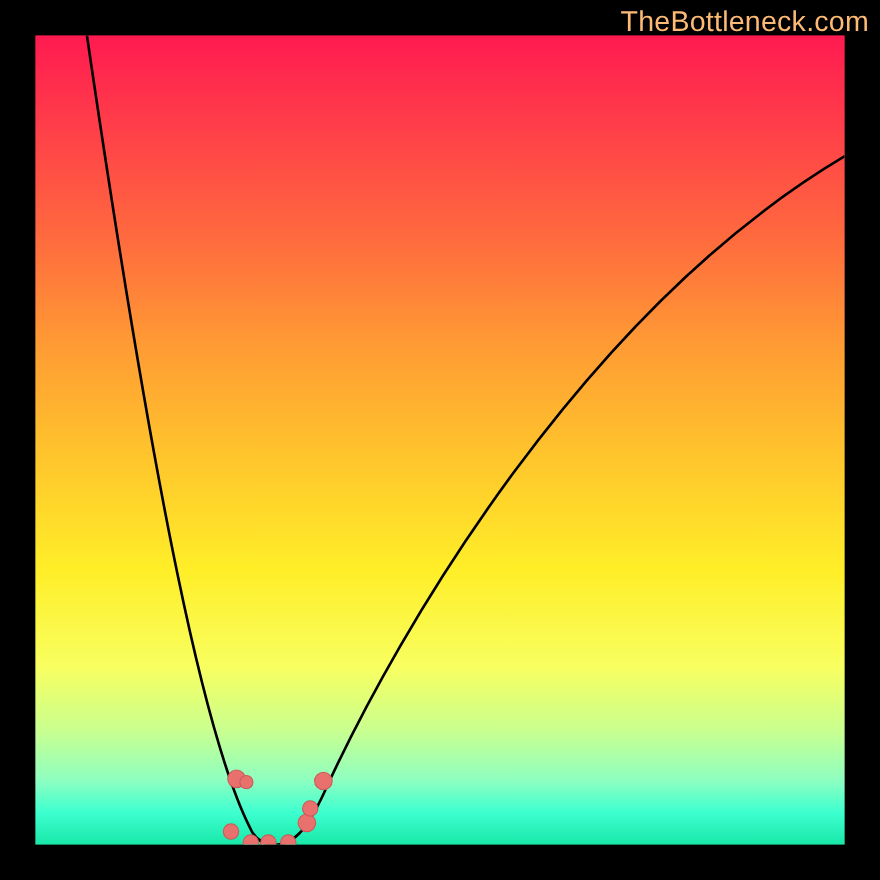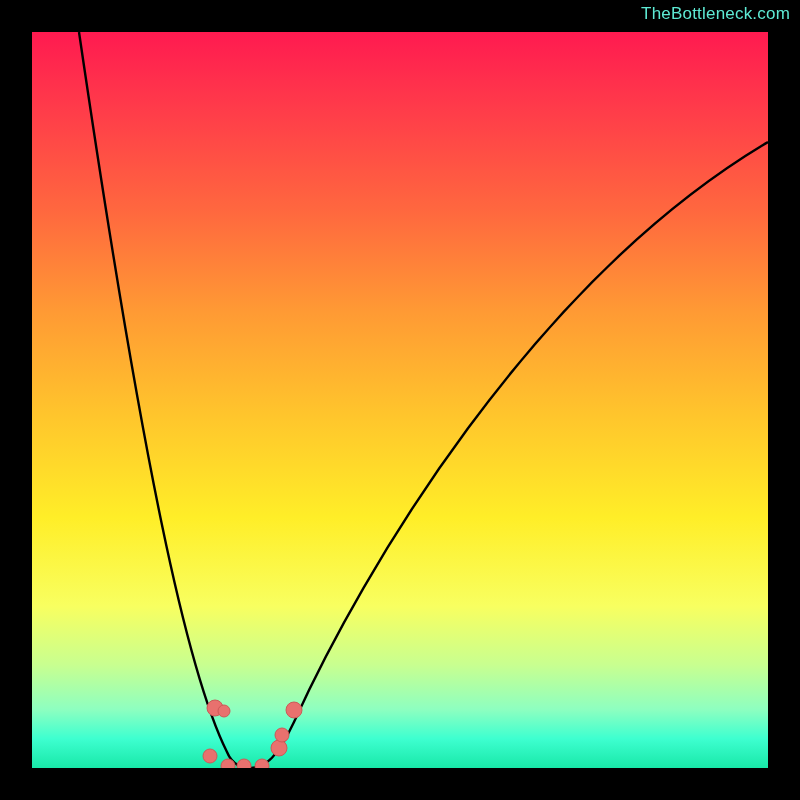--- a/index.html
+++ b/index.html
@@ -38,22 +38,22 @@
       #f8ff60 78%,
       #c8ff90 86%,
       #8effc0 92%,
       #3effd0 96%,
       #18e8a8 100%);
   }
   .watermark {
     position: absolute;
     top: 4px;
     right: 10px;
-    color: #5eead4;
-    font-size: 17px;
+    color: #fdba74;
+    font-size: 26px;
     font-weight: 500;
     letter-spacing: 0.2px;
   }
   svg.curves {
     position: absolute;
     inset: 0;
   }
 </style>
 </head>
 <body>

